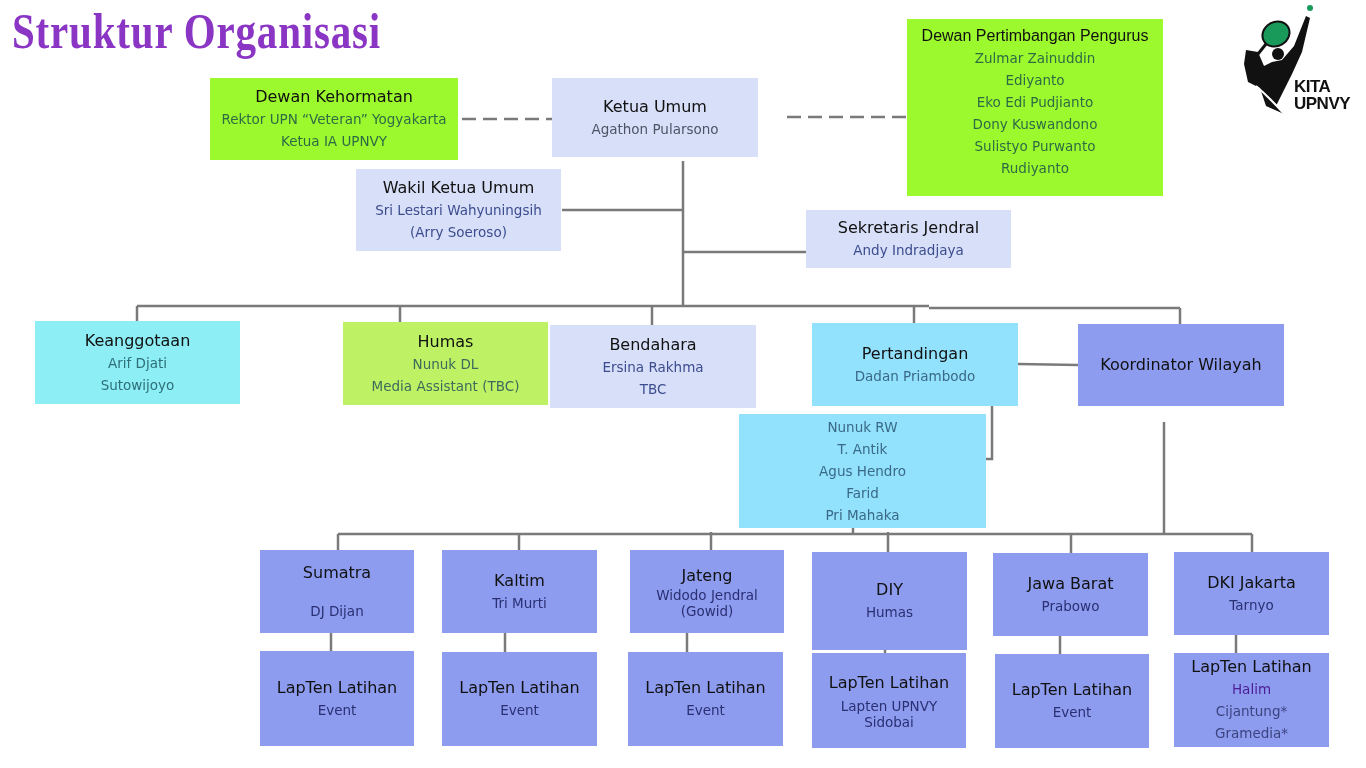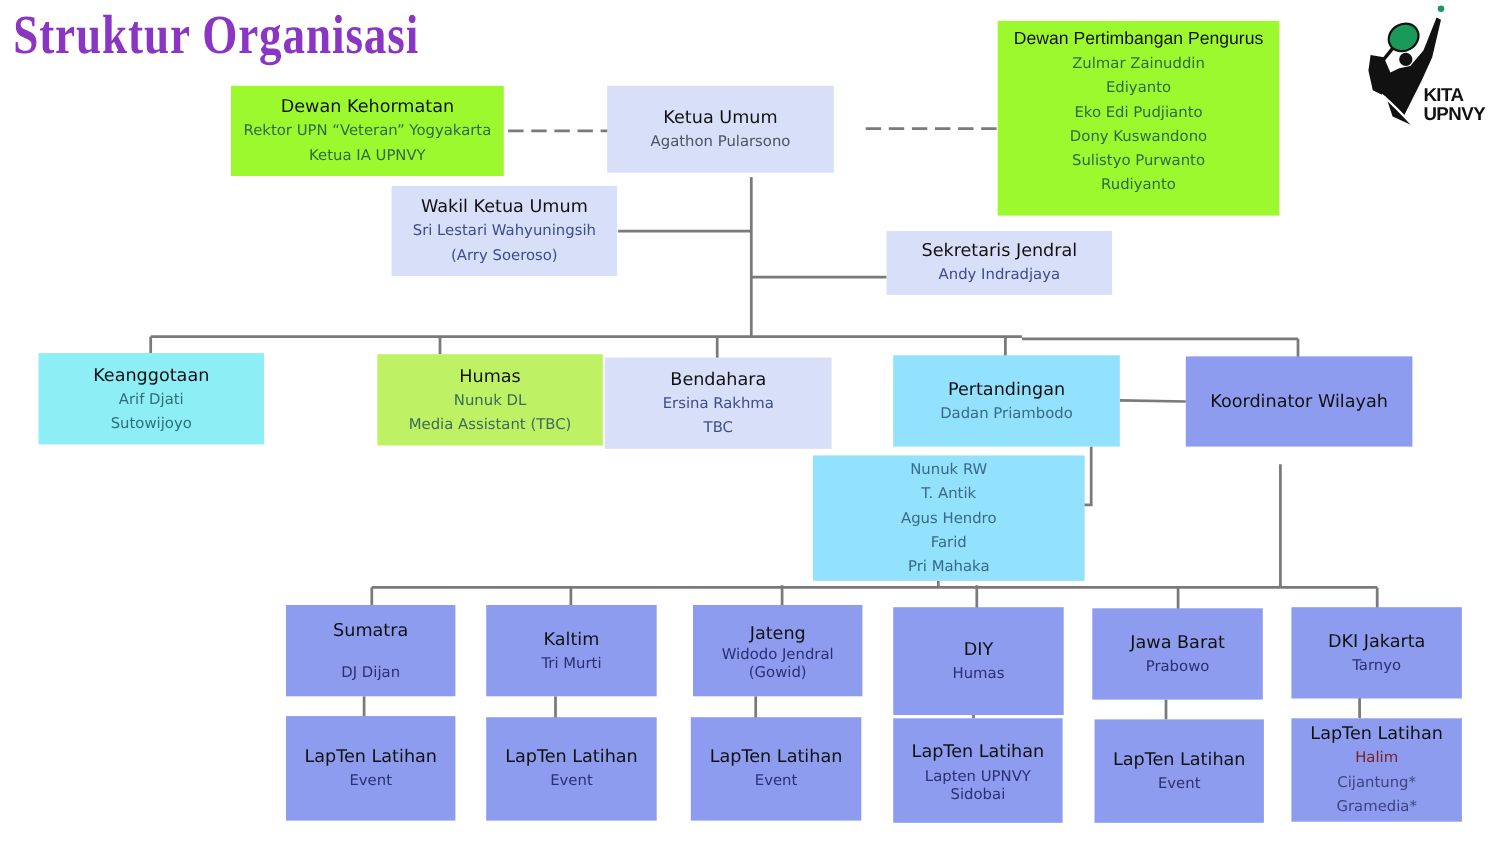--- a/index.html
+++ b/index.html
@@ -214,16 +214,16 @@
   <div class="head">LapTen Latihan</div>
   <div class="sub" style="margin-top:4px;">Lapten UPNVY</div>
   <div class="sub">Sidobai</div>
 </div>
 <div class="box peri" style="left:995px;top:654px;width:154px;height:94px;">
   <div class="head">LapTen Latihan</div>
   <div class="sub">Event</div>
 </div>
 <div class="box peri" style="left:1174px;top:653px;width:155px;height:94px;">
   <div class="head">LapTen Latihan</div>
-  <div class="sub" style="color:#7f1d1d;text-align:right;">Halim</div>
+  <div class="sub" style="color:#4c1d95;text-align:right;">Halim</div>
   <div class="sub" style="color:#3c4480;">Cijantung*</div>
   <div class="sub" style="color:#3c4480;">Gramedia*</div>
 </div>
 
 </body></html>

